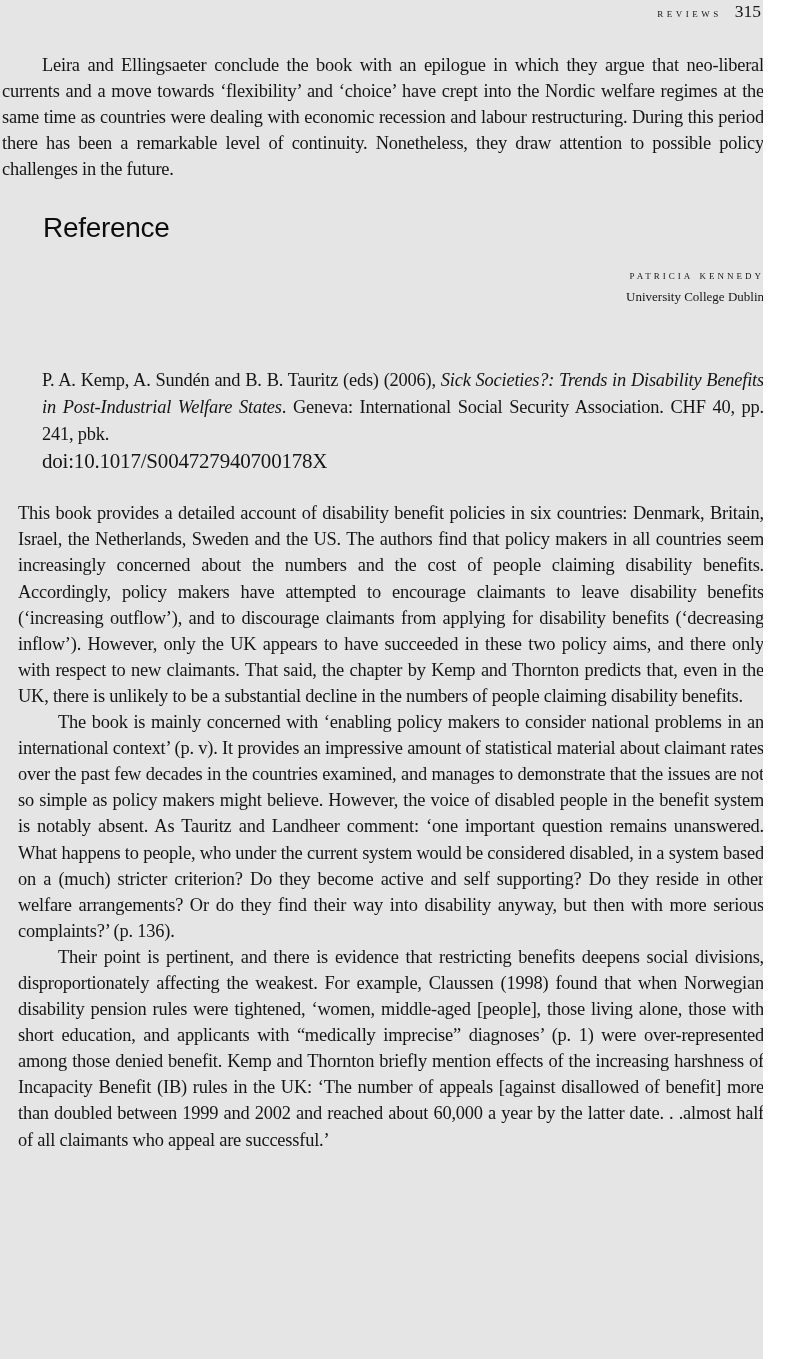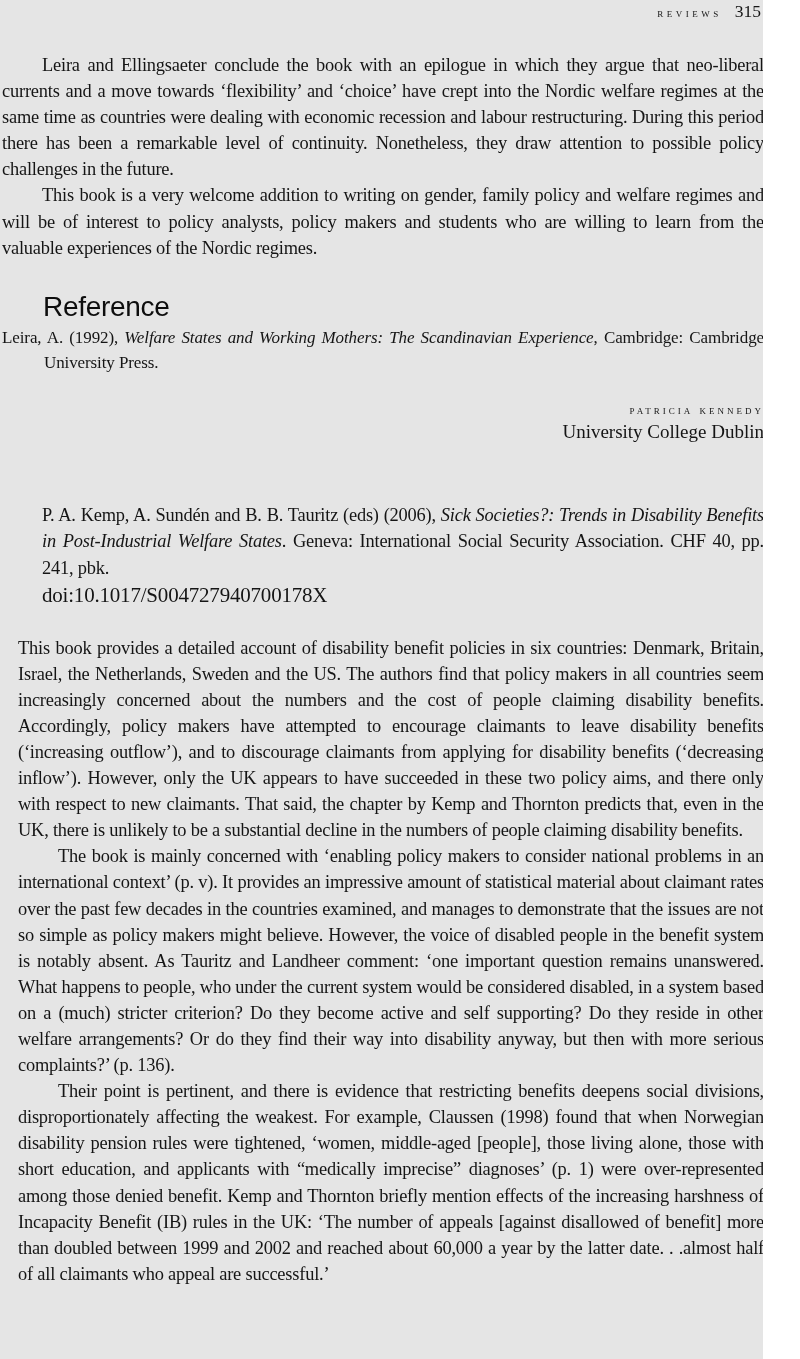--- a/index.html
+++ b/index.html
@@ -63,21 +63,21 @@
     margin-top: 25px;
     text-align: right;
   }
   .reviewer-name {
     font-size: 13.5px;
     letter-spacing: 3px;
     line-height: 18px;
     font-variant: small-caps;
   }
   .reviewer-aff {
-    font-size: 19px;
+    font-size: 13px;
     line-height: 26px;
   }
   .citation-block { margin: 57px 0 0 40px; }
   p.citation {
     margin: 0;
     font-size: 18.4px;
     line-height: 26.7px;
     text-align: justify;
     letter-spacing: -0.2px;
   }
@@ -97,25 +97,23 @@
 
   <div class="running-head">
     <span class="section">reviews</span>
     <span class="pagenum">315</span>
   </div>
 
   <div class="content">
 
     <p class="body ind">Leira and Ellingsaeter conclude the book with an epilogue in which they argue that neo-liberal currents and a move towards ‘flexibility’ and ‘choice’ have crept into the Nordic welfare regimes at the same time as countries were dealing with economic recession and labour restructuring. During this period there has been a remarkable level of continuity. Nonetheless, they draw attention to possible policy challenges in the future.</p>
 
-    <p class="body ind">This book is a very welcome addition to writing on gender, family policy and welfare regimes and will be of interest to policy analysts, policy makers and students who are willing to learn from the valuable experiences of the Nordic regimes.</p>
 
     <div class="ref-heading">Reference</div>
 
-    <p class="reference"><span>Leira, A. (1992), </span><i class="booktitle">Welfare States and Working Mothers: The Scandinavian Experience</i><span>, Cambridge: Cambridge University Press.</span></p>
 
     <div class="reviewer">
       <div class="reviewer-name">patricia kennedy</div>
       <div class="reviewer-aff">University College Dublin</div>
     </div>
 
     <div class="citation-block">
       <p class="citation"><span>P. A. Kemp, A. Sundén and B. B. Tauritz (eds) (2006), </span><i class="booktitle">Sick Societies?: Trends in Disability Benefits in Post-Industrial Welfare States</i><span>. Geneva: International Social Security Association. CHF 40, pp. 241, pbk.</span></p>
       <p class="doi-line">doi:10.1017/S004727940700178X</p>
     </div>

